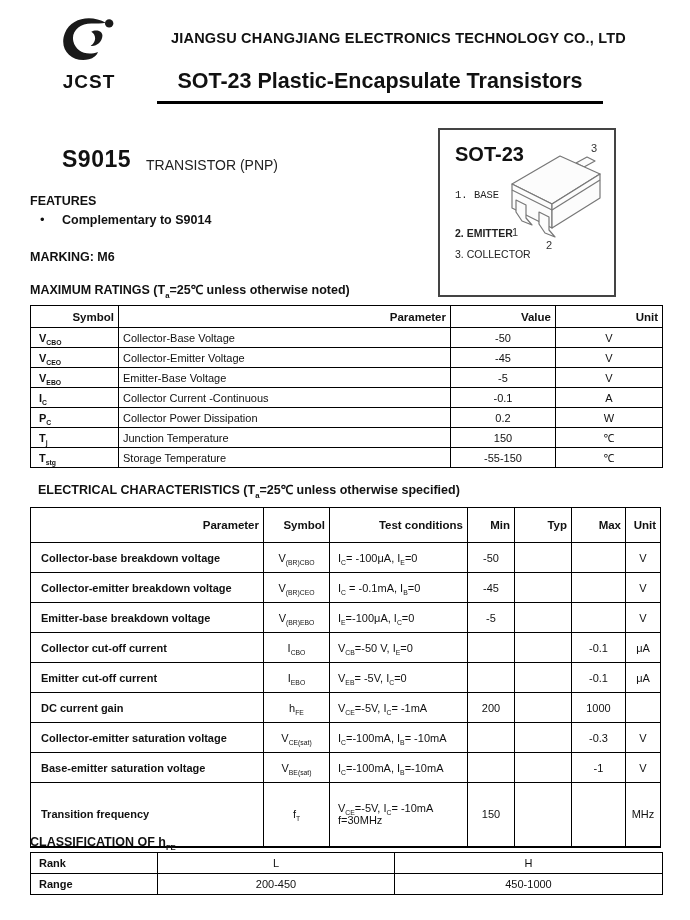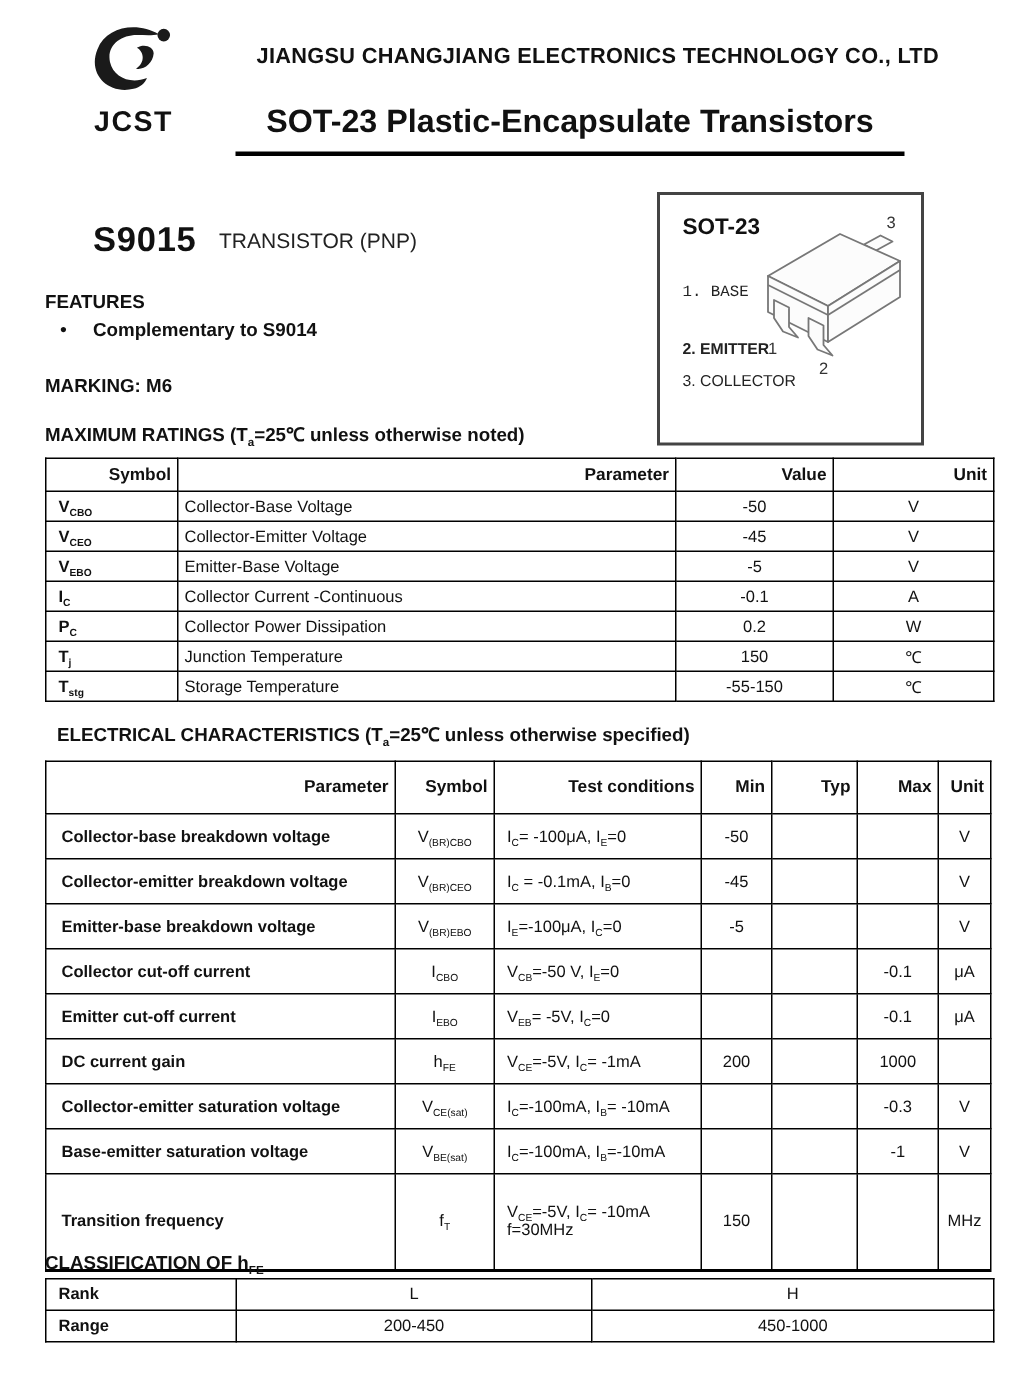--- a/index.html
+++ b/index.html
@@ -13,38 +13,38 @@
   .logo { position:absolute; left:50px; top:16px; width:78px; text-align:center; }
   .logo svg { display:block; margin:0 auto; }
   .logo-text { font-size:19px; font-weight:bold; letter-spacing:1px; margin-top:1px; }
   .company { position:absolute; left:171px; top:30px; font-size:14.5px; font-weight:bold; letter-spacing:0.2px; }
   .doc-title {
     position:absolute; left:157px; top:69px; width:446px; text-align:center;
     font-size:21.5px; font-weight:bold; padding-bottom:7px; border-bottom:3.5px solid #000;
   }
 
   
-  .part-line { position:absolute; left:62px; top:146px; display:flex; align-items:center; gap:15px; }
+  .part-line { position:absolute; left:62px; top:146px; display:flex; align-items:flex-end; gap:15px; }
   .part-number { font-size:23px; font-weight:bold; letter-spacing:0.5px; }
   .part-type { font-size:14px; color:#222; }
 
   
   .sec-heading { position:absolute; font-size:12.5px; font-weight:bold; color:#111; }
   .features-heading { left:30px; top:194px; }
   .feature-item { position:absolute; left:40px; top:212px; display:flex; align-items:center; }
   .bullet { font-size:13px; width:22px; }
   .feature-text { font-size:12.5px; font-weight:bold; }
   .marking { left:30px; top:250px; }
   .max-heading { left:30px; top:281px; }
   .ec-heading { left:38px; top:481px; }
   .class-heading { left:30px; top:835px; }
 
   
   .sot-box { position:absolute; left:438px; top:128px; width:174px; height:165px; border:2px solid #444; background:#fff; }
-  .sot-title { position:absolute; left:15px; top:13px; font-size:15px; font-weight:bold; }
+  .sot-title { position:absolute; left:15px; top:13px; font-size:20px; font-weight:bold; }
   .sot-drawing { position:absolute; left:54px; top:12px; }
   .pin-label { position:absolute; left:15px; font-size:10.5px; color:#222; }
   .pin-label.p1 { top:59px;font-family:Liberation Mono, monospace; } .pin-label.p2 { top:97px;font-weight:bold; } .pin-label.p3 { top:118px; }
 
   
   table { position:absolute; border-collapse:collapse; table-layout:fixed; font-size:11px; color:#111; }
   th, td { border:1px solid #000; padding:0 4px; vertical-align:middle; overflow:hidden; }
   th { font-size:11.5px; font-weight:bold; text-align:right; }
 
   .t-max { left:30px; top:305px; width:632px; }

